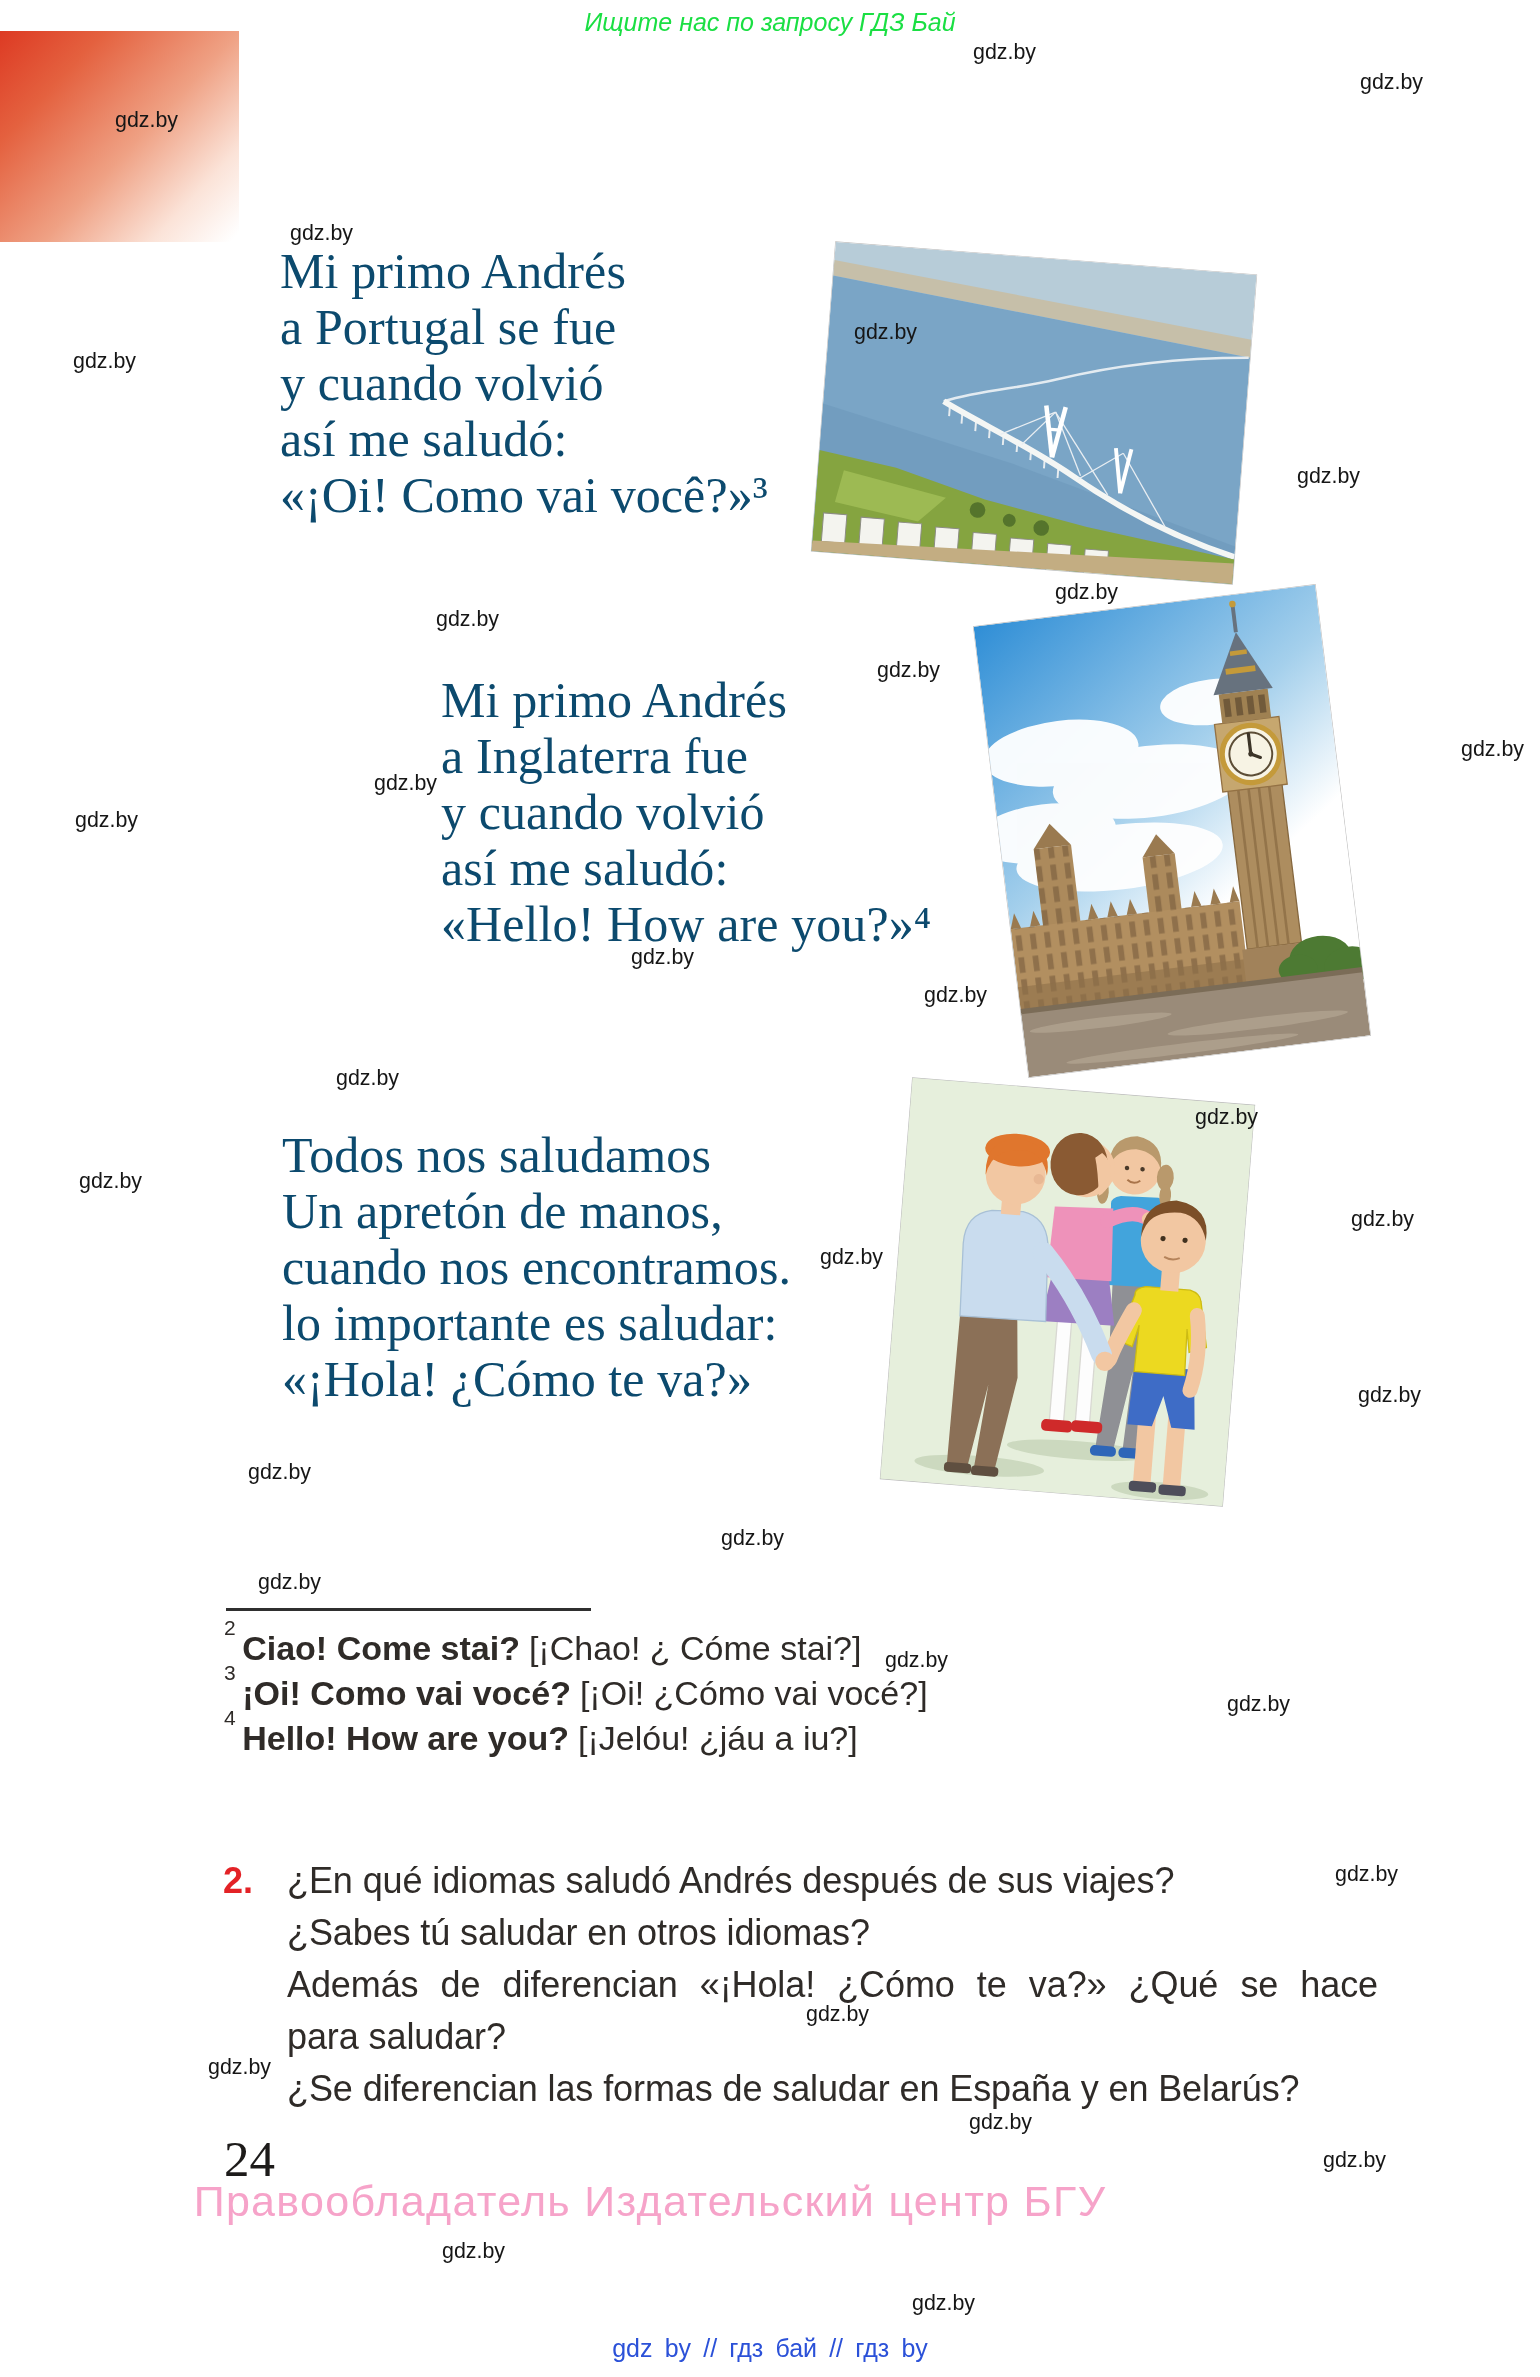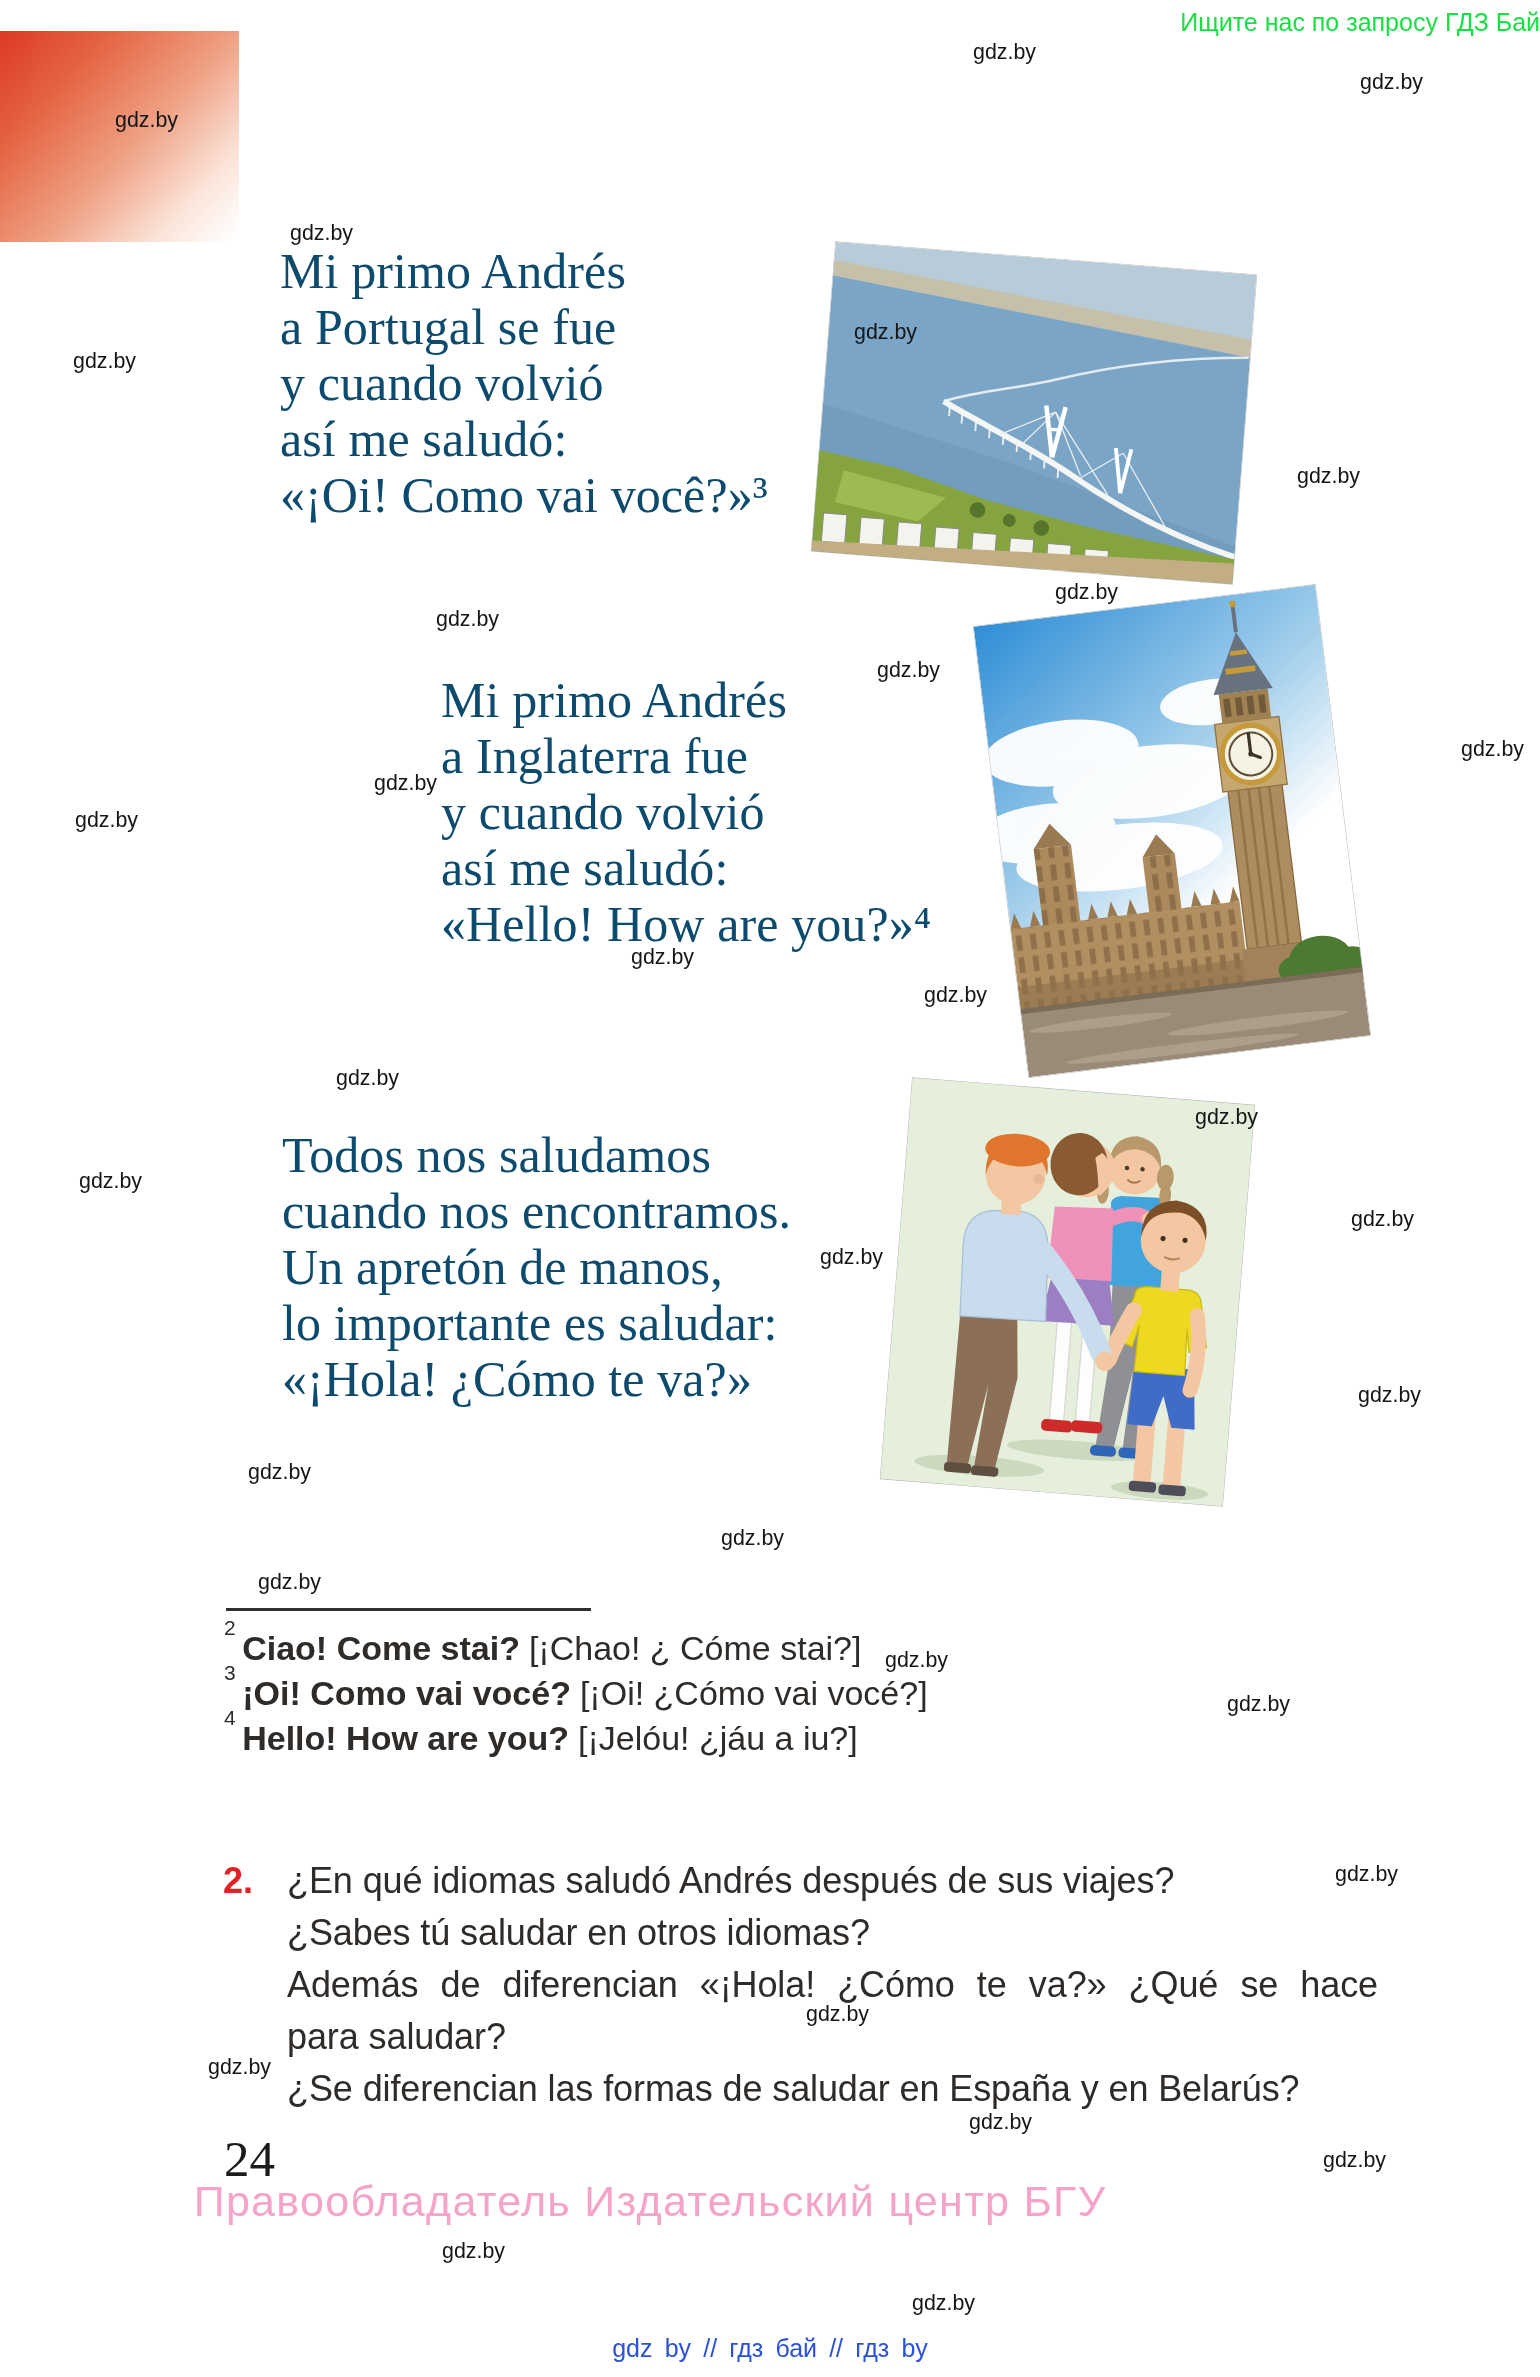--- a/index.html
+++ b/index.html
@@ -1,21 +1,21 @@
 <!DOCTYPE html>
 <html style="font-size:10.4px"><head>
 <meta charset="utf-8">
 <style>
   html,body{margin:0;padding:0;background:#e8e8e8;}
   .page{position:relative;width:1540px;height:2377px;margin:0 auto;background:#ffffff;overflow:hidden;
         font-family:"Liberation Sans",sans-serif;color:#2f2b28;}
 
   
-  .promo{position:absolute;left:0;top:5.2px;width:1540px;text-align:right;
-         font-size:25px;line-height:34px;color:#1adf43;letter-spacing:0;}
+  .promo{position:absolute;left:0;top:5.2px;width:1540px;text-align:center;
+         font-size:25px;line-height:34px;color:#1adf43;letter-spacing:0;font-style:italic;}
 
   
   .corner{position:absolute;left:0;top:31px;width:239px;height:211px;
           background:linear-gradient(133deg,#dd3a23 0%,#e4613f 24%,#efa184 55%,#fbe3d8 80%,#ffffff 98%);}
 
   
   .wm{position:absolute;font-size:21.4px;line-height:25px;color:#161616;white-space:nowrap;z-index:9;}
 
   
   .verse{position:absolute;font-family:"Liberation Serif",serif;font-size:50px;line-height:56px;
@@ -218,22 +218,22 @@
         <ellipse cx="120" cy="630" rx="110" ry="8"></ellipse>
           <ellipse cx="360" cy="660" rx="140" ry="9"></ellipse>
           <ellipse cx="240" cy="685" rx="180" ry="8"></ellipse>
       </g>
     </svg>
   </div>
 
   <div class="verse" id="verse3">
 
   <div class="vline">Todos nos saludamos</div>
+      <div class="vline">Un apretón de manos,</div>
       <div class="vline">cuando nos encontramos.</div>
-      <div class="vline">Un apretón de manos,</div>
       <div class="vline">lo importante es saludar:</div>
       <div class="vline">«¡Hola! ¿Cómo te va?»</div>
     </div>
 
   <div class="photo" id="illustration">
     <svg viewBox="0 0 528 620" preserveAspectRatio="none">
       <rect width="528" height="620" fill="#e6efdc"></rect>
       <g fill="#ccd9bf">
         <ellipse cx="150" cy="588" rx="100" ry="15"></ellipse>
           <ellipse cx="300" cy="552" rx="110" ry="14"></ellipse>

